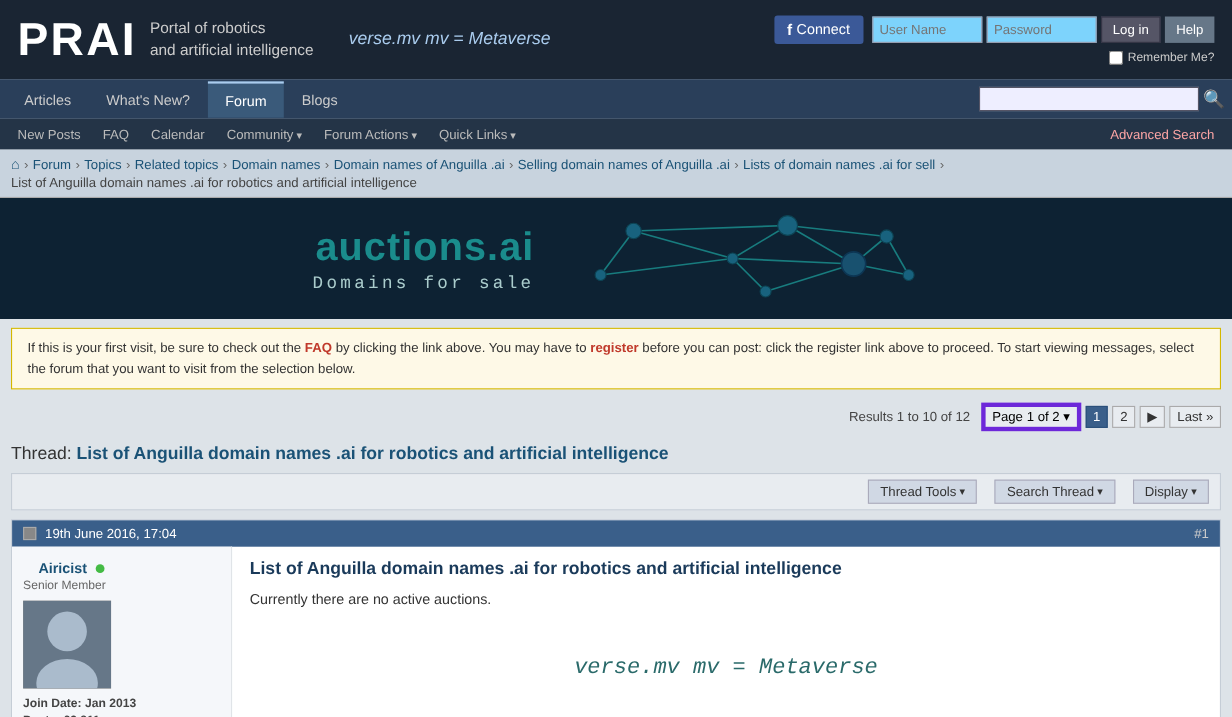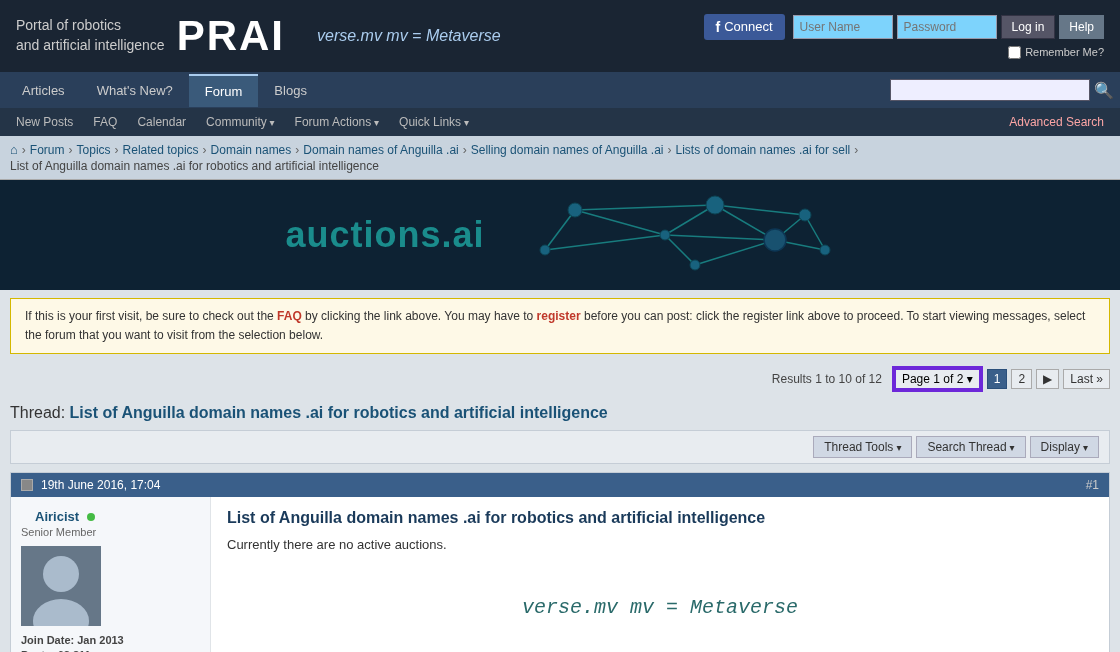--- a/index.html
+++ b/index.html
@@ -58,21 +58,21 @@
     #results-text { color: #444; margin-right: 6px; margin-left: 46px; }
     .page-dropdown { background: #e8ecf0; border: 4px solid #6d28d9; padding: 2px 6px; font-size: 12px; cursor: pointer; }
     .page-btn { background: #e8ecf0; border: 1px solid #aaa; padding: 2px 6px; font-size: 12px; cursor: pointer; color: #333; }
     .page-btn.active { background: #3a5f8a; color: #fff; border-color: #2a4f7a; }
 
     
     #thread-header { padding: 8px 10px; font-size: 16px; color: #333; }
     #thread-title-text { color: #1a5276; font-weight: bold; }
 
     
-    #thread-tools-bar { background: #e8ecf0; border: 1px solid #c5cdd6; margin: 0 10px; padding: 5px 10px; display: flex; justify-content: flex-end; align-items: center; gap: 4px; }
+    #thread-tools-bar { background: #e8ecf0; border: 1px solid #c5cdd6; margin: 0 10px; padding: 5px 10px; display: flex; justify-content: flex-end; align-items: center; gap: 16px; }
     .tool-btn { background: #d0d8e4; border: 1px solid #aab; padding: 3px 10px; font-size: 12px; cursor: pointer; color: #333; display: flex; align-items: center; gap: 3px; }
     .tool-btn .arrow { font-size: 10px; }
 
     
     #post-area { margin: 8px 10px; background: #fff; border: 1px solid #c5cdd6; }
     #post-header { background: #3a5f8a; color: #fff; padding: 5px 10px; font-size: 12px; display: flex; align-items: center; gap: 8px; }
     #post-num { float: right; margin-left: auto; color: #ccc; font-size: 12px; }
     #post-date-icon { width: 12px; height: 12px; background: #888; border: 1px solid #aaa; display: inline-block; }
     #post-content { display: flex; }
     #post-sidebar { width: 200px; padding: 12px 10px; border-right: 1px solid #e0e4e8; background: #f5f7fa; flex-shrink: 0; }
@@ -88,25 +88,25 @@
     #post-footer-text { color: #2a6a6a; font-size: 20px; font-style: italic; margin-top: 40px; text-align: center; font-family: 'Courier New', monospace; }
 
     
     .network-svg { opacity: 0.85; }
   </style>
 </head>
 <body>
 
 <div id="header">
   <div id="logo-area">
+    <div id="logo-text-big">PRAI</div>
     <div id="logo-desc">
       <div>Portal of robotics</div>
       <div>and artificial intelligence</div>
     </div>
-    <div id="logo-text-big">PRAI</div>
     <div id="logo-tagline">verse.mv mv = Metaverse</div>
   </div>
   <div id="header-right">
     <div id="header-top-right">
       <button id="fb-connect">
         <span id="fb-icon">f</span>
         <span>Connect</span>
       </button>
       <div id="login-area">
         <input id="username-input" type="text" placeholder="User Name" style="">
@@ -160,20 +160,21 @@
   <span class="bc-sep">›</span>
   <a class="bc-link">Lists of domain names .ai for sell</a>
   <span class="bc-sep">›</span>
   <span style="color:#444;">List of Anguilla domain names .ai for robotics and artificial intelligence</span>
 </div>
 
 <div id="banner-area">
   <div id="banner-content">
     <div id="banner-text">
       <div id="banner-title">auctions.ai</div>
+      <div id="banner-subtitle">Domains for sale</div>
     </div>
     <svg id="banner-graphic" class="network-svg" viewBox="0 0 320 90" xmlns="http://www.w3.org/2000/svg">
 
       <line x1="60" y1="20" x2="150" y2="45" stroke="#1a8c8c" stroke-width="1.5"></line>
       <line x1="60" y1="20" x2="200" y2="15" stroke="#1a8c8c" stroke-width="1.5"></line>
       <line x1="150" y1="45" x2="200" y2="15" stroke="#1a8c8c" stroke-width="1.5"></line>
       <line x1="150" y1="45" x2="260" y2="50" stroke="#1a8c8c" stroke-width="1.5"></line>
       <line x1="200" y1="15" x2="260" y2="50" stroke="#1a8c8c" stroke-width="1.5"></line>
       <line x1="200" y1="15" x2="290" y2="25" stroke="#1a8c8c" stroke-width="1.5"></line>
       <line x1="260" y1="50" x2="290" y2="25" stroke="#1a8c8c" stroke-width="1.5"></line>

